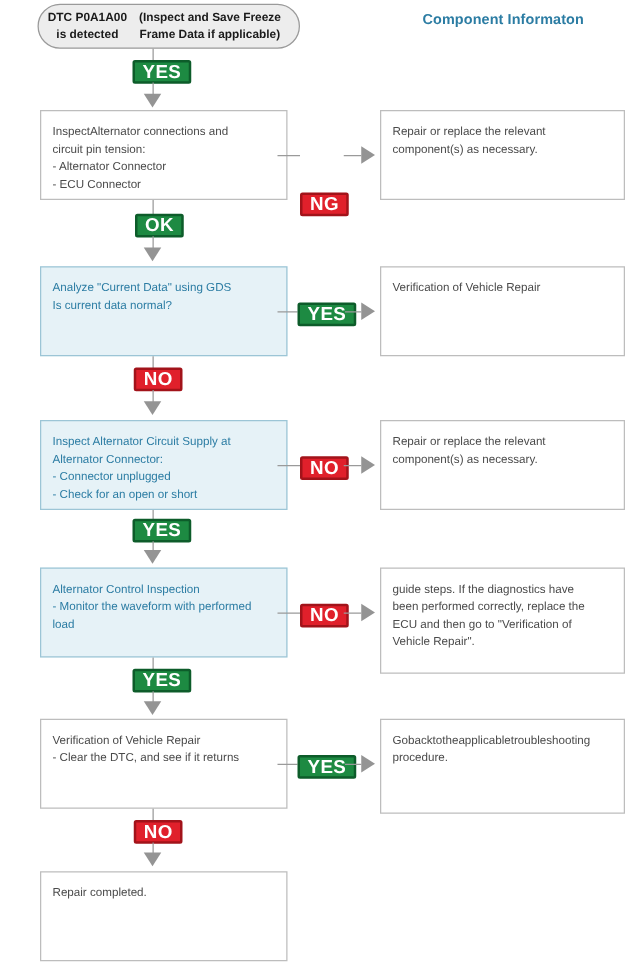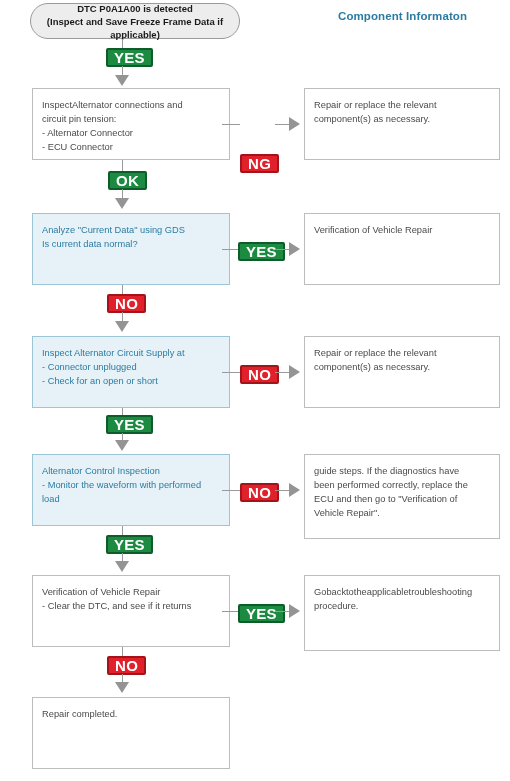--- a/index.html
+++ b/index.html
@@ -27,21 +27,21 @@
 
   
   .start-pill {
     position: absolute;
     left: 30px; top: 3px;
     width: 210px; height: 36px;
     border: 1px solid #9a9a9a;
     border-radius: 18px;
     background: #ededed;
     display: flex;
-    flex-direction: column;
+    flex-direction: row;
     align-items: center;
     justify-content: center;
     font-size: 9.5px;
     font-weight: bold;
     color: #1a1a1a;
     line-height: 13px;
     text-align: center;
     padding: 0 6px;
   }
 
@@ -158,20 +158,21 @@
   <span class="ln">Verification of Vehicle Repair</span>
 </div>
 
 <div class="vline" style="top:285px;height:12px;"></div>
 <div class="badge red" style="left:107px;top:294px;">NO</div>
 <div class="vline" style="top:312px;height:10px;"></div>
 <div class="varrow" style="top:321px;"></div>
 
 <div class="box left blue" style="top:336px;height:72px;">
   <span class="ln">Inspect Alternator Circuit Supply at</span>
+  <span class="ln">Alternator Connector:</span>
   <span class="ln">- Connector unplugged</span>
   <span class="ln">- Check for an open or short</span>
 </div>
 <div class="hline" style="left:222px;top:372px;width:18px;"></div>
 <div class="badge red" style="left:240px;top:365px;">NO</div>
 <div class="hline" style="left:275px;top:372px;width:14px;"></div>
 <div class="harrow" style="left:289px;top:365px;"></div>
 <div class="box right" style="top:336px;height:72px;">
   <span class="ln">Repair or replace the relevant</span>
   <span class="ln">component(s) as necessary.</span>

